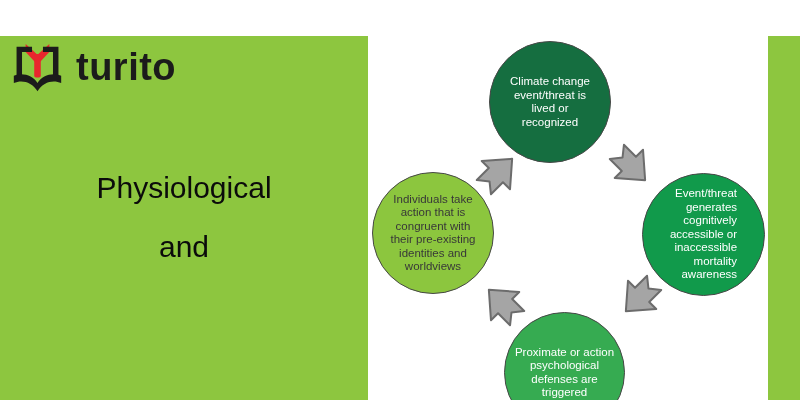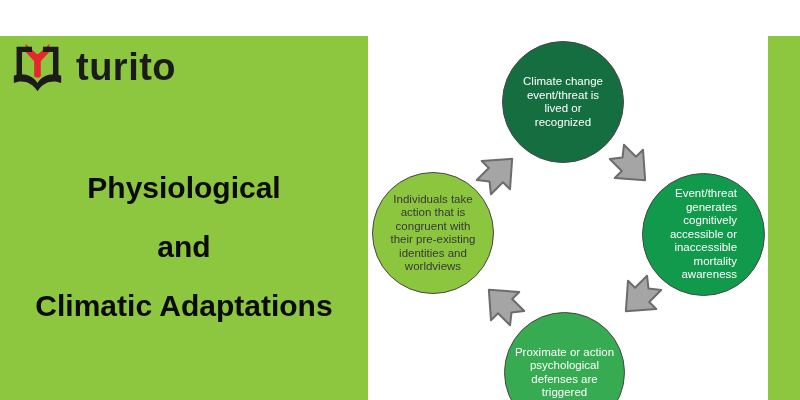--- a/index.html
+++ b/index.html
@@ -12,29 +12,29 @@
   
   .right-strip { position:absolute; left:768px; top:0; width:32px; height:400px; }
 
   
   .logo { position:absolute; left:10px; top:7px; display:flex; align-items:center; gap:11px; }
   .logo svg { width:55px; height:51px; display:block; }
   .brand-name { font-size:38px; font-weight:700; color:#1b1b1b; letter-spacing:0.5px; line-height:1; padding-bottom:4px; }
 
   
   .title { position:absolute; left:0; top:122px; width:368px; text-align:center;
-           font-weight:700; font-size:30px; color:#0b0b0b; }
+           font-weight:400; font-size:30px; color:#0b0b0b; }
   .title .line { line-height:59px; white-space:nowrap; }
 
   
   .node { position:absolute; border-radius:50%; box-sizing:border-box;
           border:1.5px solid #474747; display:flex; align-items:center; justify-content:center;
           text-align:center; font-size:11.5px; line-height:13.5px; }
   .node-text { white-space:pre-line; display:block; padding:0 6px; }
-  .node-top    { left:502px; top:5px;   width:122px; height:122px; }
+  .node-top    { left:489px; top:5px;   width:122px; height:122px; }
   .node-right  { left:642px; top:137px; width:123px; height:123px;text-align:right; }
   .node-bottom { left:504px; top:276px; width:121px; height:121px; }
   .node-left   { left:372px; top:136px; width:122px; height:122px; }
 
   
   .arrow { position:absolute; width:46px; height:46px; overflow:visible; }
   .arrow-ne { left:475px; top:114px; transform:rotate(-45deg); }
   .arrow-se { left:608px; top:107px; transform:rotate(45deg); }
   .arrow-sw { left:617px; top:238px; transform:rotate(135deg); }
   .arrow-nw { left:480px; top:245px; transform:rotate(-135deg); }
@@ -55,21 +55,20 @@
         <path d="M24,7 H10 V35 M36,7 H50 V35" fill="none" stroke-width="6" stroke="#1b1b1b"></path>
 
         <path d="M30,53 C24,43 13,40 4,44 L4,36 C14,32 25,36 30,44 C35,36 46,32 56,36 L56,44 C47,40 36,43 30,53 Z" fill="#1b1b1b"></path>
       </svg>
       <span class="brand-name">turito</span>
     </div>
 
     <div class="title" style="color: rgb(11, 11, 11);">
       <div class="line">Physiological</div>
       <div class="line">and</div>
-      <div class="line">Climatic Adaptations</div>
     </div>
   </div>
 
   <div>
 
     <div class="node node-top" style="background: rgb(21, 110, 64); color: rgb(255, 255, 255); border-color: rgb(71, 71, 71);">
       <span class="node-text">Climate change
 event/threat is
 lived or
 recognized</span>

